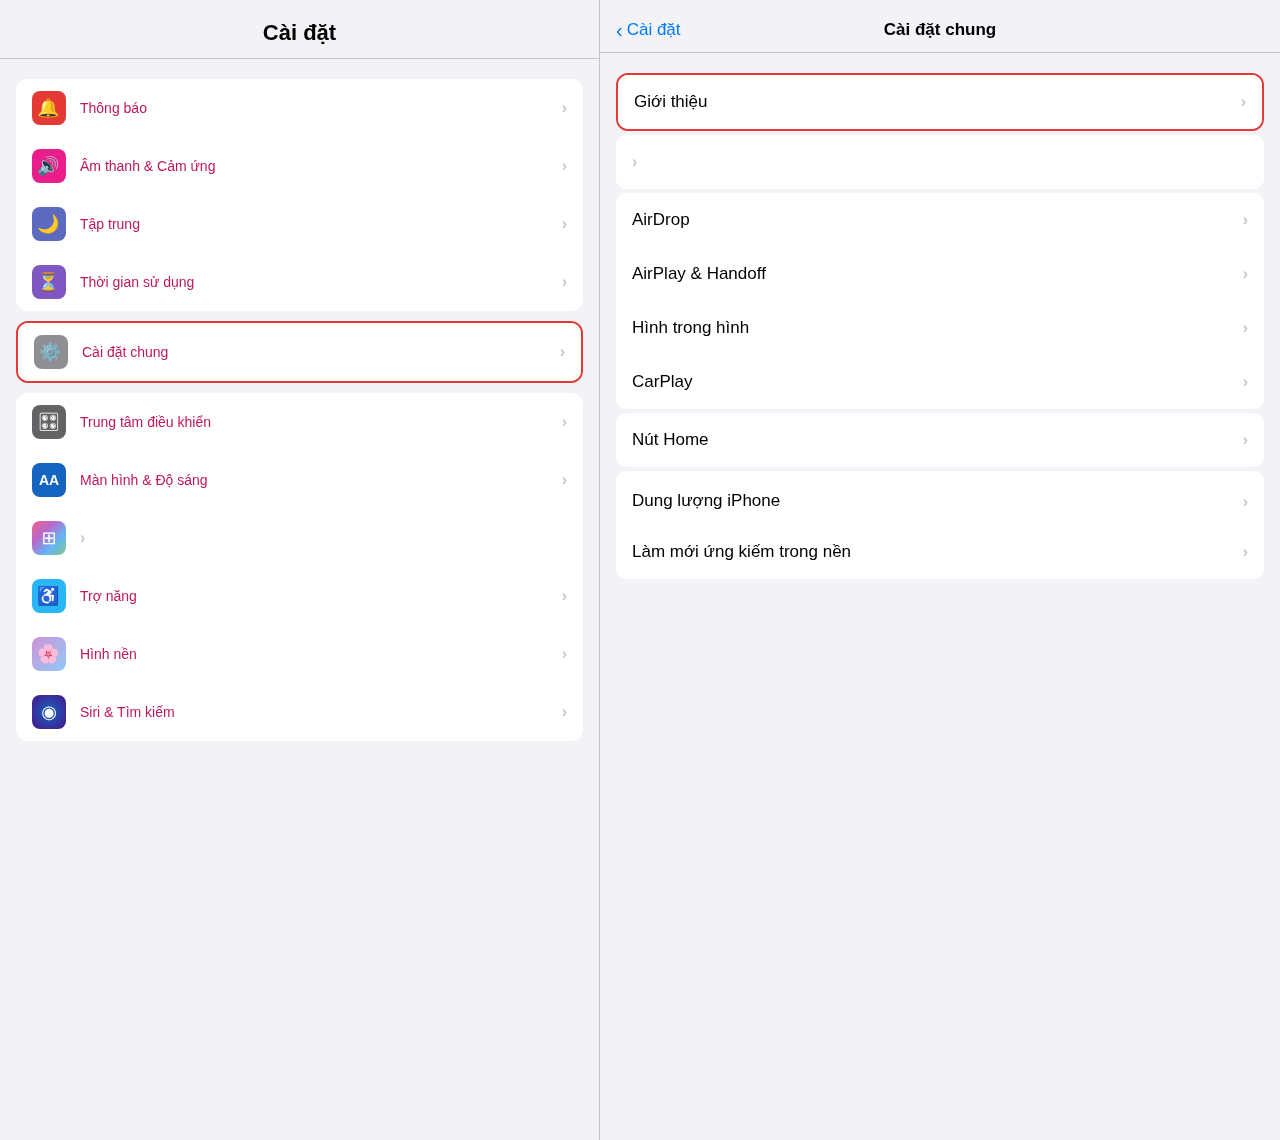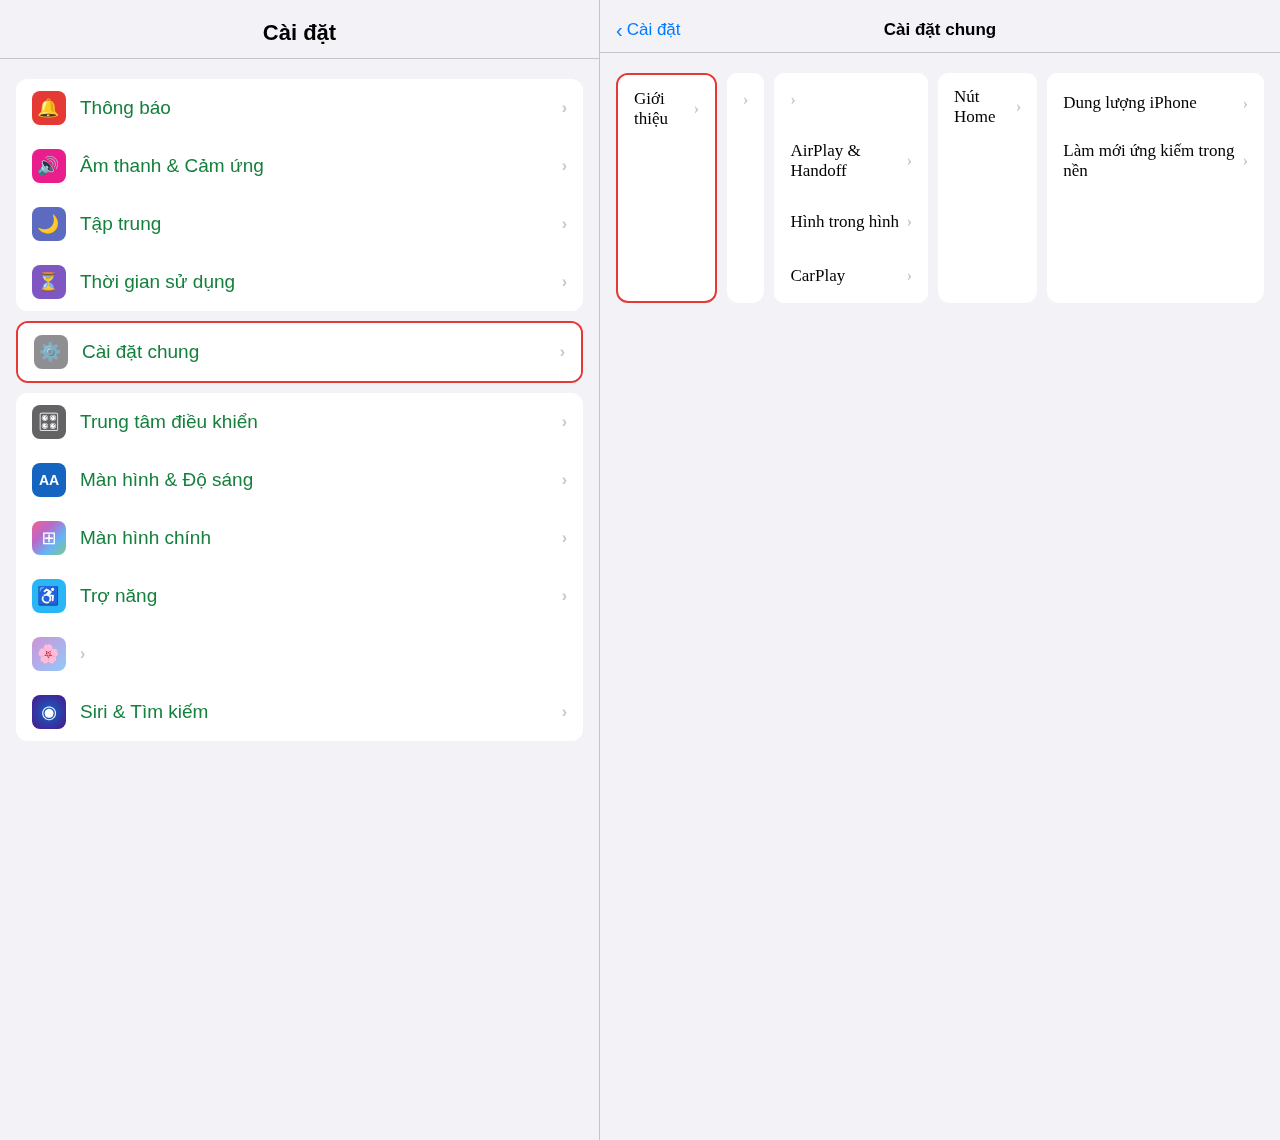--- a/index.html
+++ b/index.html
@@ -77,22 +77,22 @@
       margin-right: 14px;
       display: flex;
       align-items: center;
       justify-content: center;
       flex-shrink: 0;
       font-size: 18px;
     }
 
     .item-label {
       flex: 1;
-      font-size: 19px;
-      color: #15803d;
+      font-size: 14px;
+      color: #be185d;
     }
 
     .chevron {
       color: #c7c7cc;
       font-size: 16px;
       font-weight: 600;
     }
 
     
     .right-panel {
@@ -129,23 +129,22 @@
 
     .right-header h1 {
       font-size: 17px;
       font-weight: 600;
       color: #000;
     }
 
     .right-settings-list {
       padding: 20px 16px;
       display: flex;
-      flex-direction: row;
-      gap: 10px;
-      font-family: Liberation Serif, serif;
+      flex-direction: column;
+      gap: 4px;
     }
 
     .right-group {
       background: #fff;
       border-radius: 12px;
       overflow: visible;
     }
 
     .right-group.highlighted {
       border: 2px solid #e53935;
@@ -235,30 +234,30 @@
           <span class="item-label">Trung tâm điều khiển</span>
           <span class="chevron">›</span>
         </div>
         <div class="settings-item">
           <div class="icon" style="background: rgb(21, 101, 192); font-size: 14px; font-weight: 700; color: rgb(255, 255, 255);">AA</div>
           <span class="item-label">Màn hình &amp; Độ sáng</span>
           <span class="chevron">›</span>
         </div>
         <div class="settings-item">
           <div class="icon" style="background: linear-gradient(135deg, rgb(240, 98, 146), rgb(186, 104, 200), rgb(100, 181, 246), rgb(129, 199, 132)); font-size: 18px; font-weight: 400; color: rgb(255, 255, 255);">⊞</div>
-          <span class="item-label">Màn hình chính</span>
           <span class="chevron">›</span>
         </div>
         <div class="settings-item">
           <div class="icon" style="background: rgb(41, 182, 246); font-size: 18px; font-weight: 400; color: rgb(255, 255, 255);">♿</div>
           <span class="item-label">Trợ năng</span>
           <span class="chevron">›</span>
         </div>
         <div class="settings-item">
           <div class="icon" style="background: linear-gradient(135deg, rgb(206, 147, 216), rgb(144, 202, 249)); font-size: 18px; font-weight: 400; color: rgb(255, 255, 255);">🌸</div>
+          <span class="item-label">Hình nền</span>
           <span class="chevron">›</span>
         </div>
         <div class="settings-item">
           <div class="icon" style="background: radial-gradient(circle, rgb(21, 101, 192), rgb(74, 20, 140)); font-size: 18px; font-weight: 400; color: rgb(255, 255, 255);">◉</div>
           <span class="item-label">Siri &amp; Tìm kiếm</span>
           <span class="chevron">›</span>
         </div>
       </div>
     </div>
 </div>
@@ -278,20 +277,21 @@
           <span class="chevron">›</span>
         </div>
       </div>
       <div class="right-group">
         <div class="right-item" style="border-radius: 10px;">
           <span class="chevron">›</span>
         </div>
       </div>
       <div class="right-group">
         <div class="right-item" style="border-radius: 10px 10px 0px 0px;">
+          <span class="item-label">AirDrop</span>
           <span class="chevron">›</span>
         </div>
         <div class="right-item">
           <span class="item-label">AirPlay &amp; Handoff</span>
           <span class="chevron">›</span>
         </div>
         <div class="right-item">
           <span class="item-label">Hình trong hình</span>
           <span class="chevron">›</span>
         </div>

